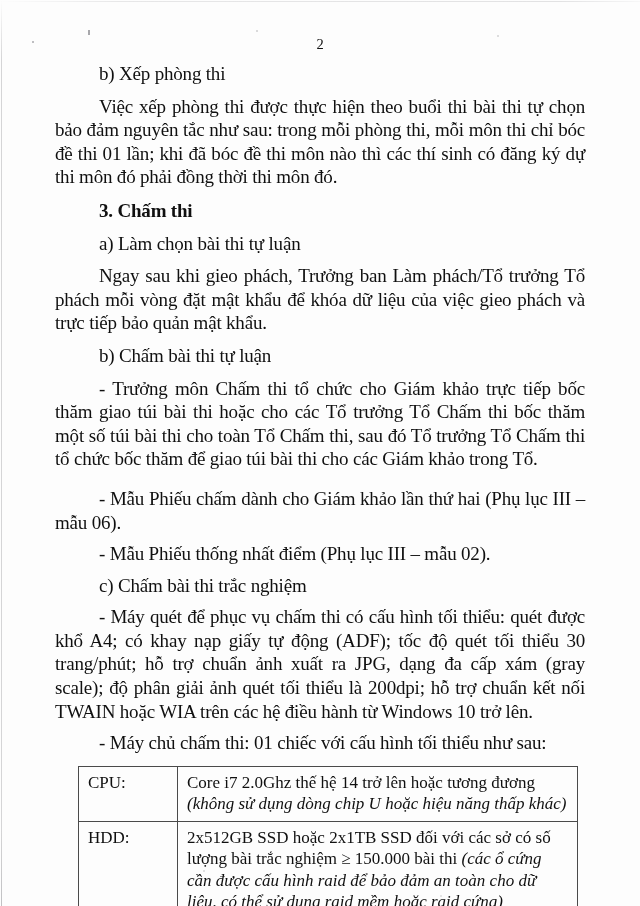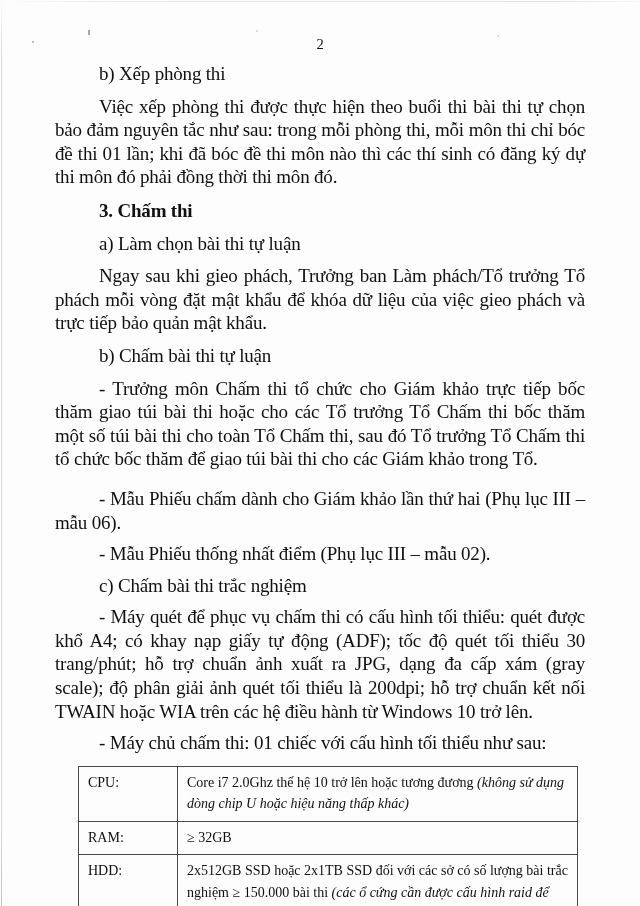--- a/index.html
+++ b/index.html
@@ -82,21 +82,21 @@
 
   table.spec {
     border-collapse: collapse;
     width: 500px;
     margin: 11px 0 0 23px;
     table-layout: fixed;
   }
   table.spec td {
     border: 1px solid #4a4a4a;
     padding: 5px 7px 6px 9px;
-    font-size: 14px;
+    font-size: 17px;
     line-height: 21.5px;
     vertical-align: top;
     margin-left: 43px;
   }
   table.spec td.label {
     width: 82px;
     white-space: nowrap;
   }
   table.spec em { font-style: italic; }
 </style>
@@ -151,25 +151,21 @@
     <div class="gap-8"></div>
     <p class="para indent">- Máy quét để phục vụ chấm thi có cấu hình tối thiểu: quét được khổ A4; có khay nạp giấy tự động (ADF); tốc độ quét tối thiểu 30 trang/phút; hỗ trợ chuẩn ảnh xuất ra JPG, dạng đa cấp xám (gray scale); độ phân giải ảnh quét tối thiểu là 200dpi; hỗ trợ chuẩn kết nối TWAIN hoặc WIA trên các hệ điều hành từ Windows 10 trở lên.</p>
 
     <div class="gap-8"></div>
     <p class="para indent">- Máy chủ chấm thi: 01 chiếc với cấu hình tối thiểu như sau:</p>
 
     <table class="spec">
       <tbody>
         <tr>
           <td class="label">CPU:</td>
-          <td><span>Core i7 2.0Ghz thế hệ 10 trở lên hoặc tương đương </span><em>(không sử dụng dòng chip U hoặc hiệu năng thấp khác)</em></td>
-        </tr>
-        <tr>
-          <td class="label">RAM:</td>
-          <td><span>≥ 32GB</span><em></em></td>
+          <td><span>Core i7 2.0Ghz thế hệ 14 trở lên hoặc tương đương </span><em>(không sử dụng dòng chip U hoặc hiệu năng thấp khác)</em></td>
         </tr>
         <tr>
           <td class="label">HDD:</td>
           <td><span>2x512GB SSD hoặc 2x1TB SSD đối với các sở có số lượng bài trắc nghiệm ≥ 150.000 bài thi </span><em>(các ổ cứng cần được cấu hình raid để bảo đảm an toàn cho dữ liệu, có thể sử dụng raid mềm hoặc raid cứng)</em></td>
         </tr>
         <tr>
           <td class="label">Card mạng:</td>
           <td><em></em></td>
         </tr>
       </tbody>

